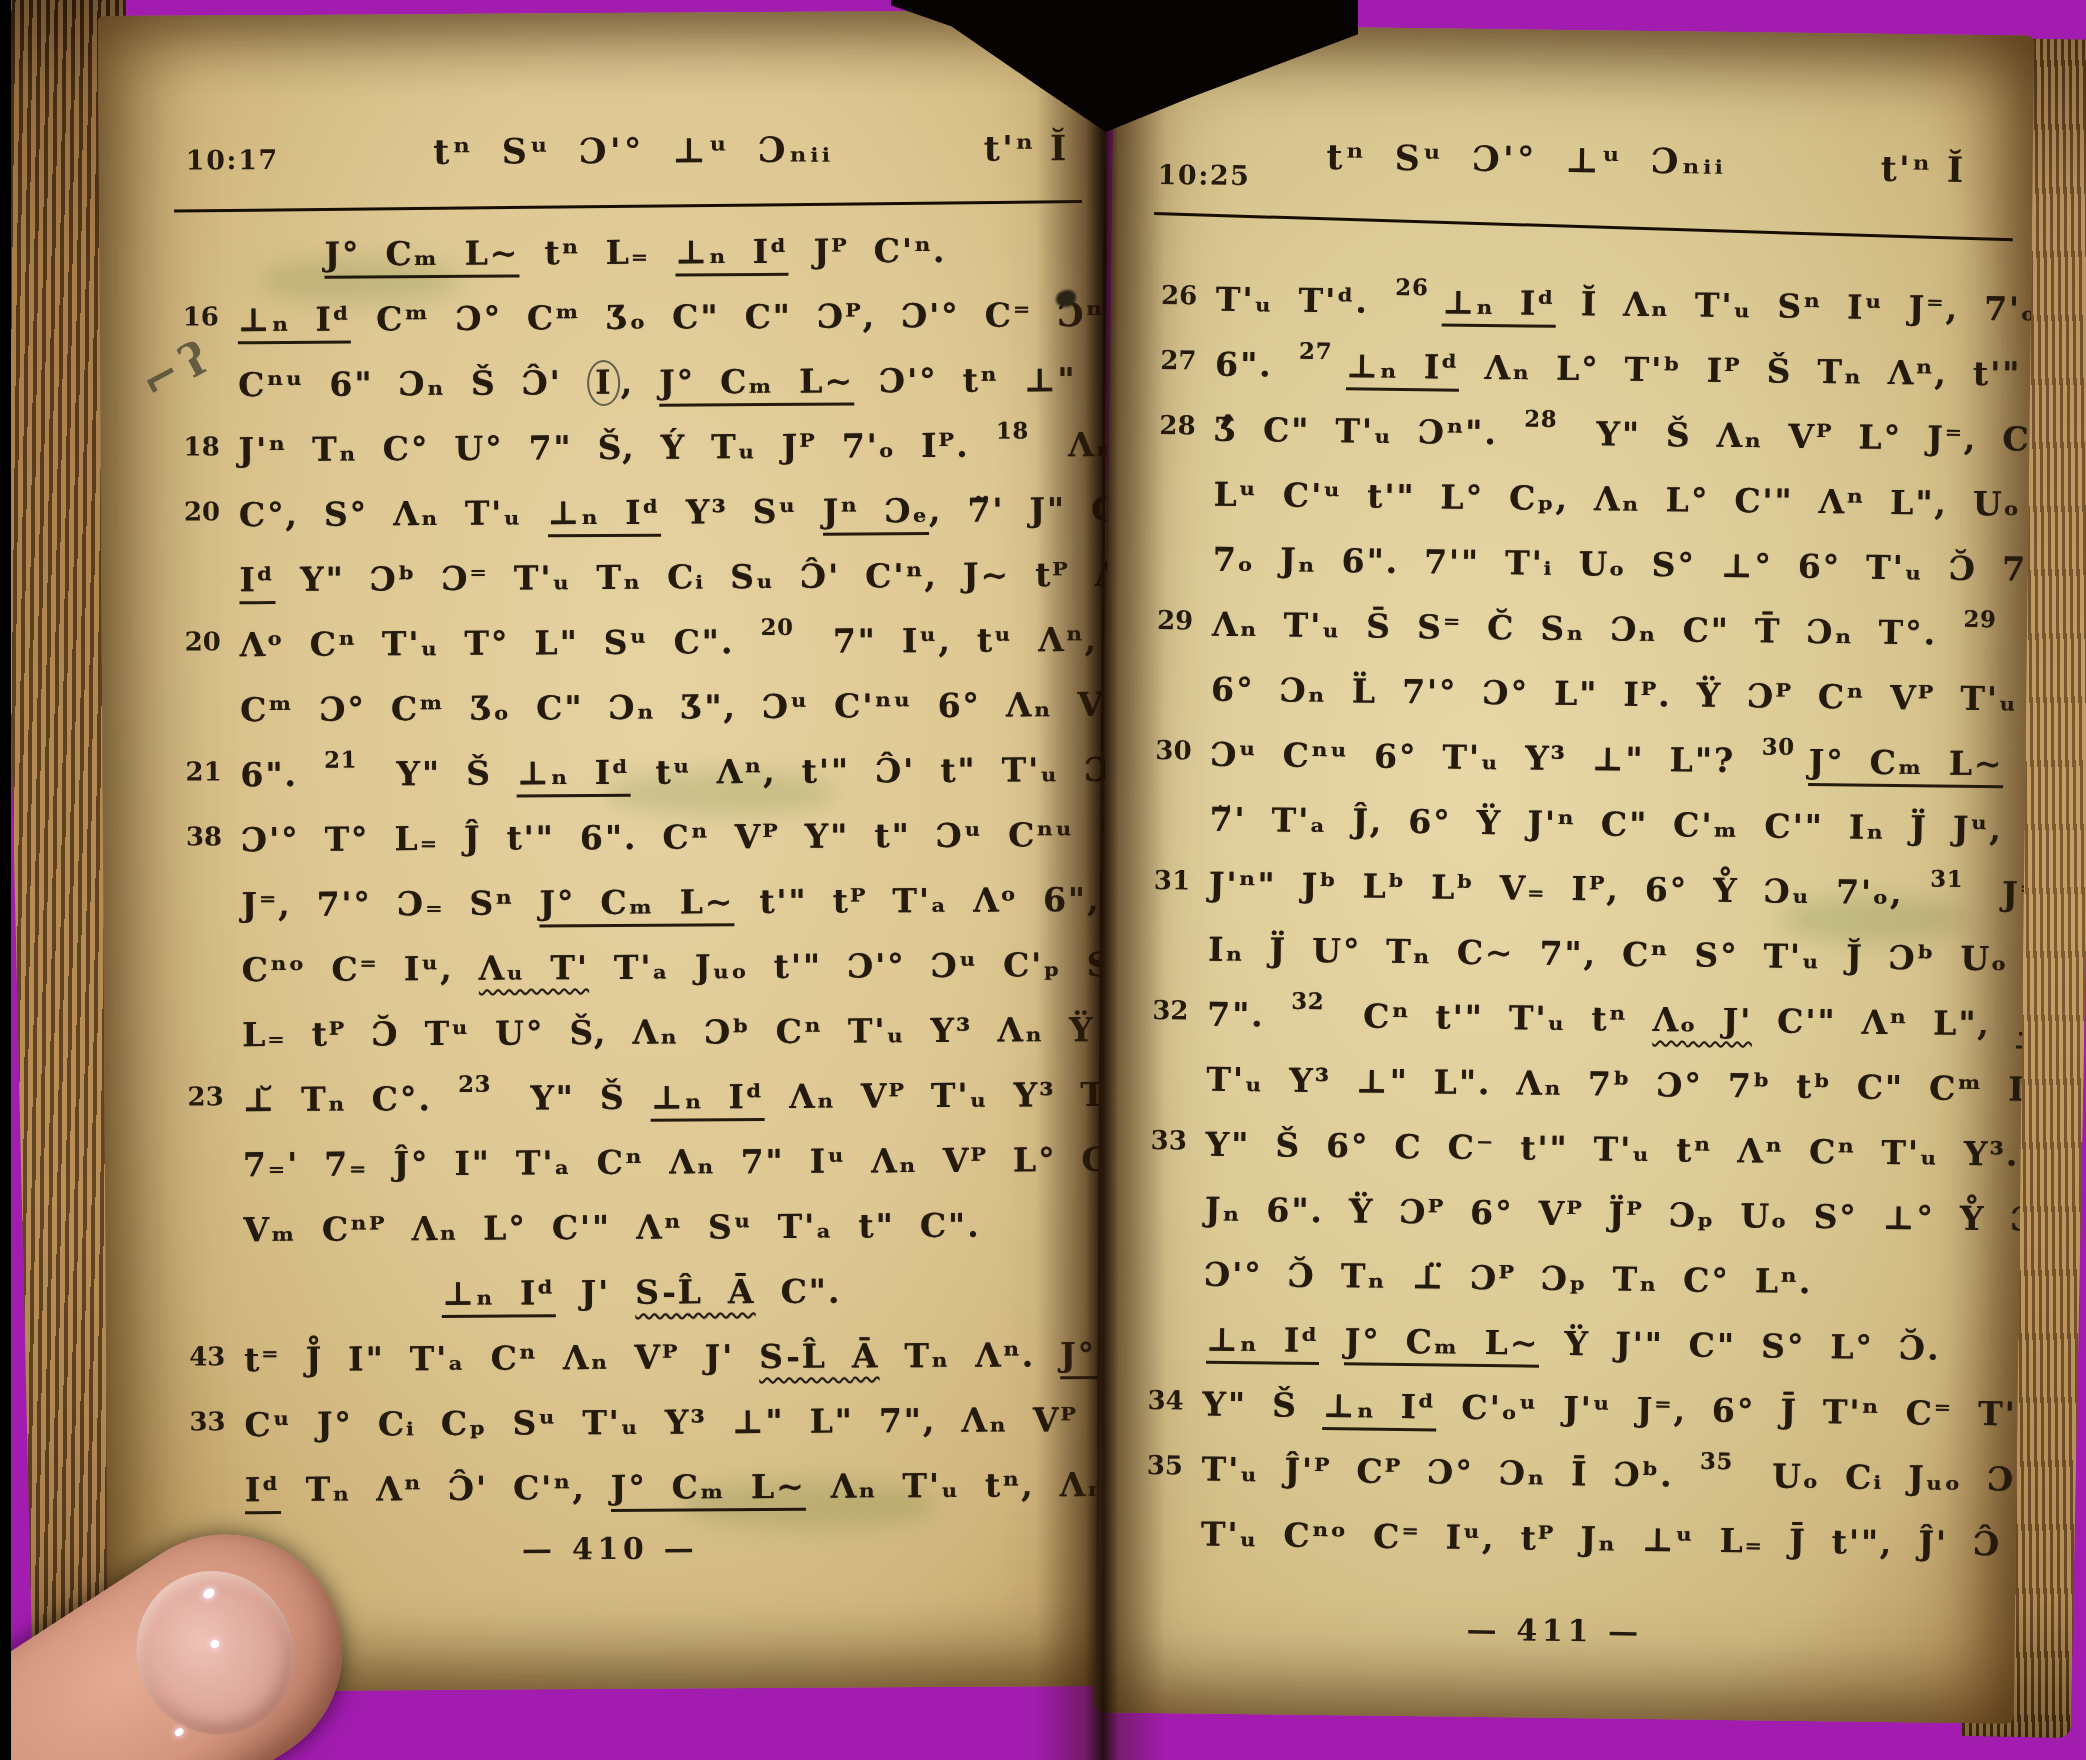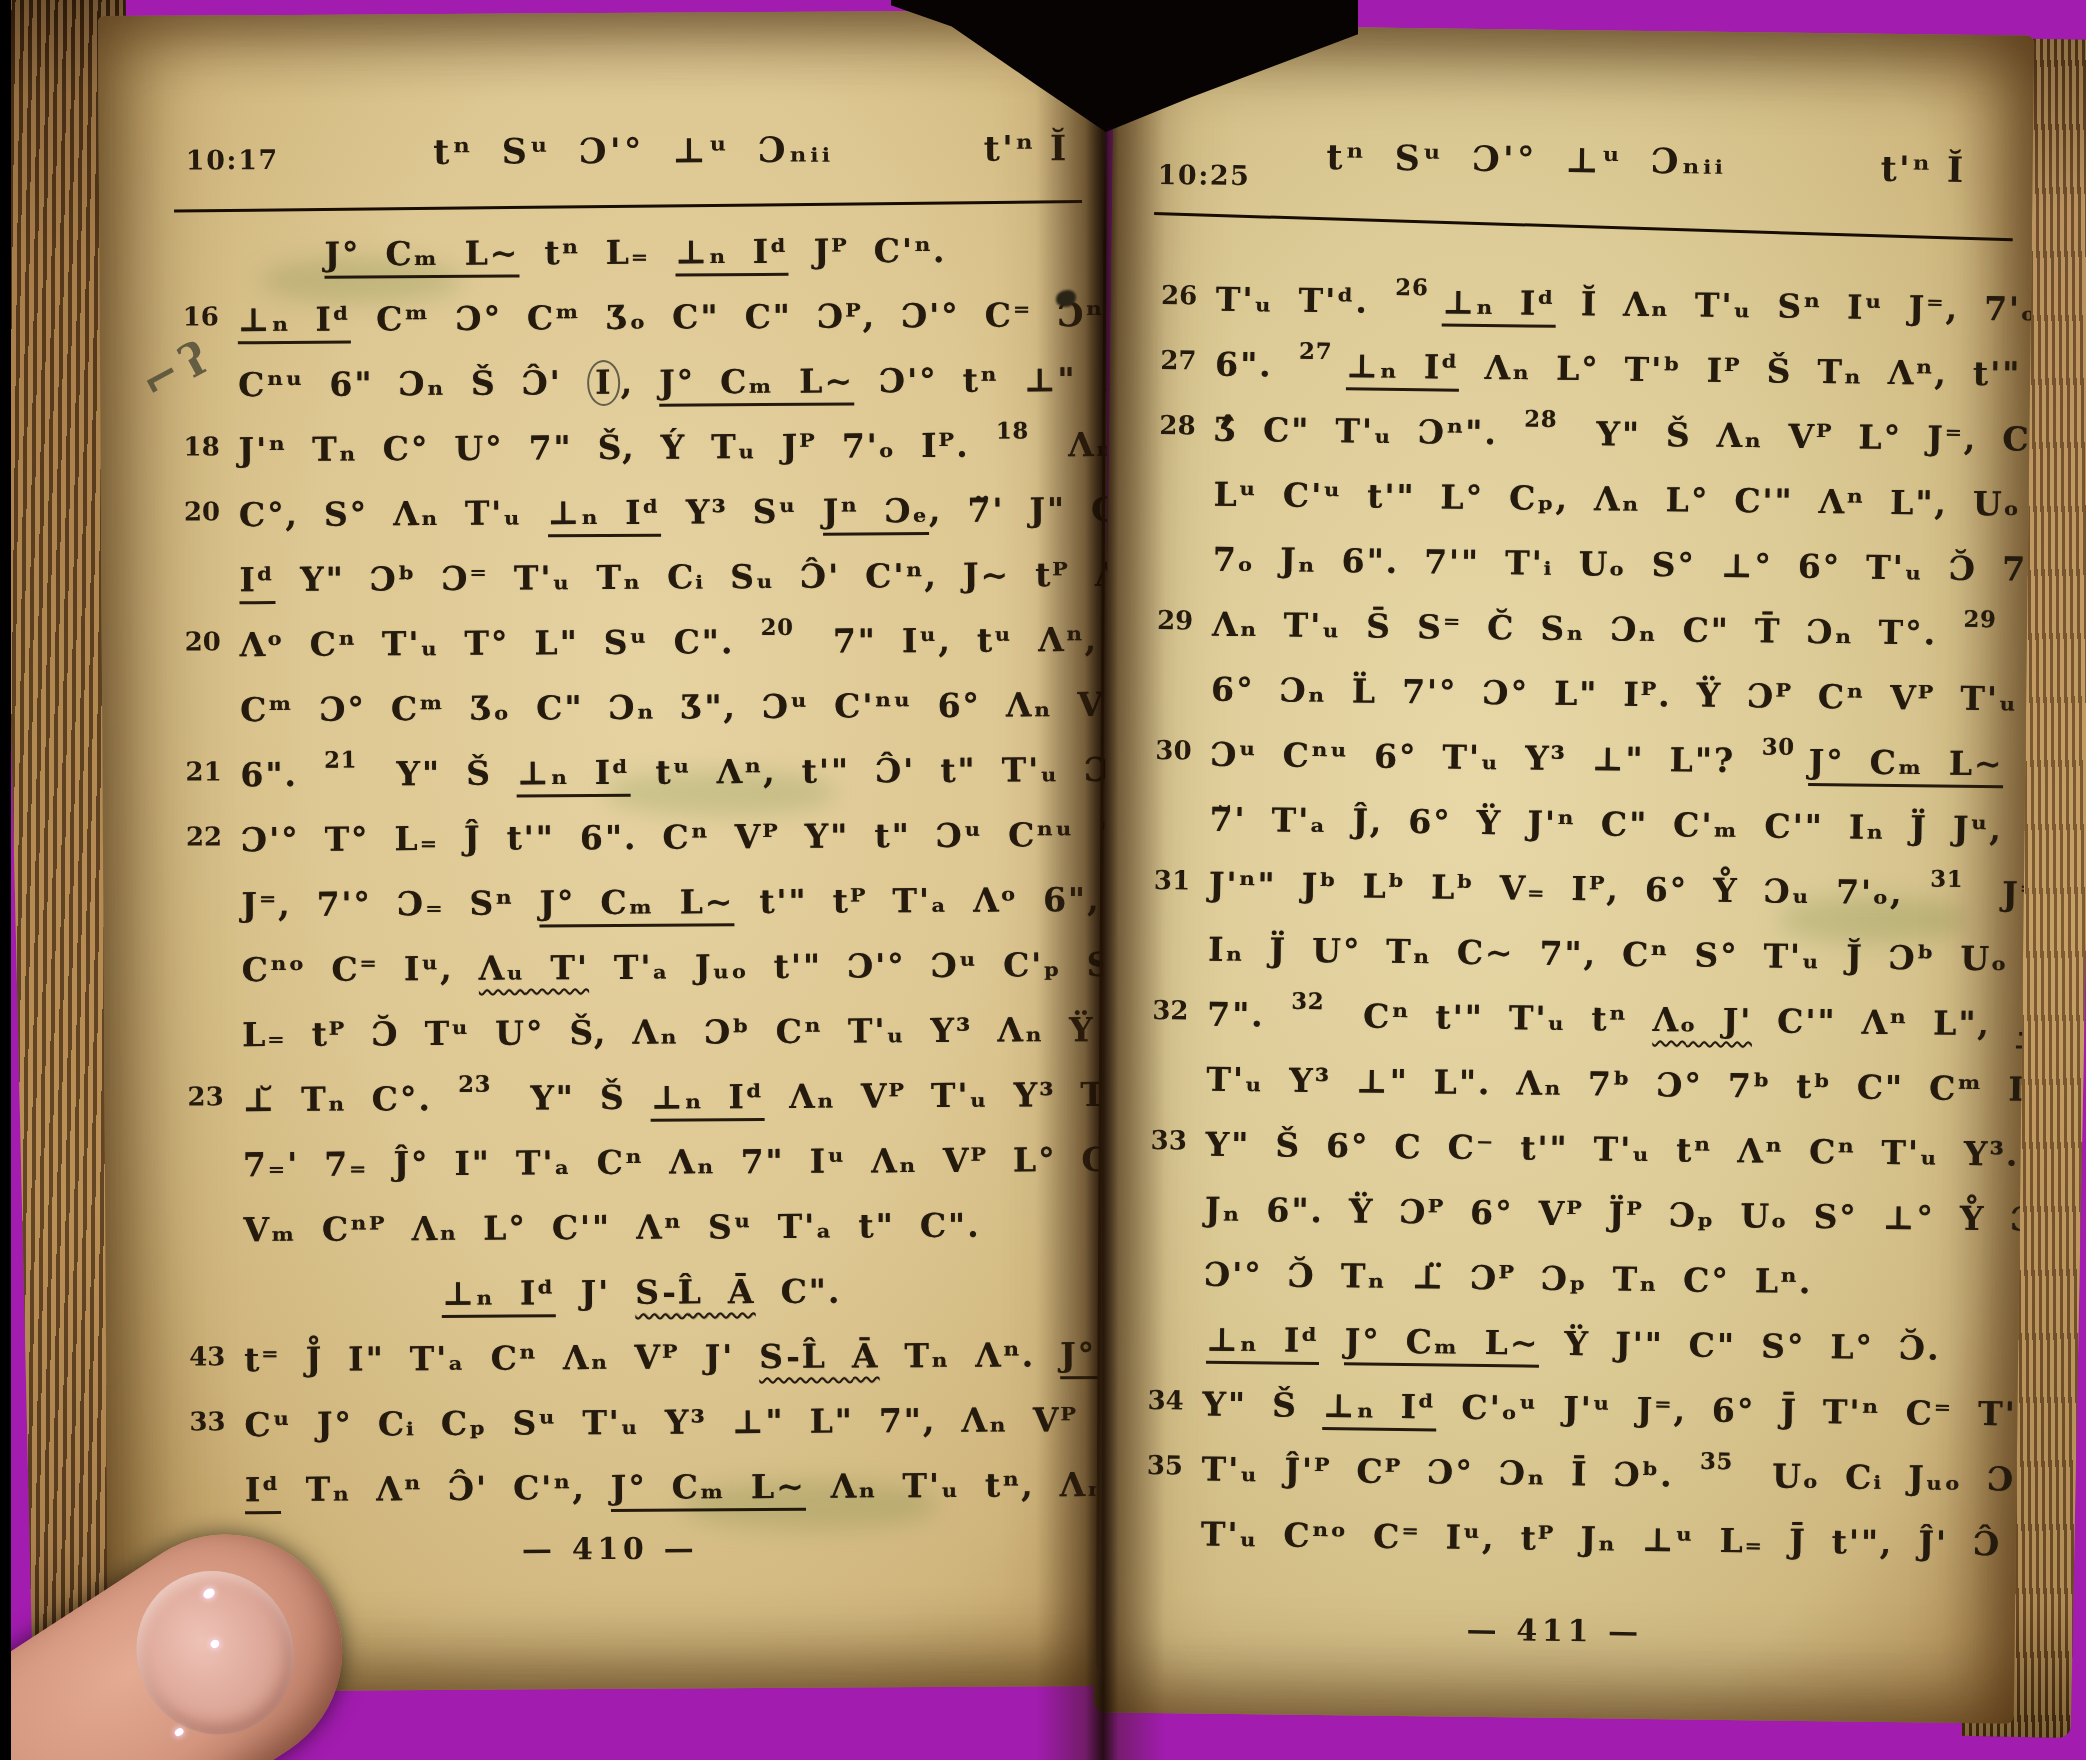--- a/index.html
+++ b/index.html
@@ -144,21 +144,21 @@
         </div>
         <div class="row">
           <span class="vnum"></span>
           <span class="ltext">Cᵐ Ɔ° Cᵐ Ʒₒ C" Ɔₙ Ʒ",  Ɔᵘ C'ⁿᵘ 6° Λₙ Vᴾ T'ᵤ tⁿ ⊥" L" Jₙ</span>
         </div>
         <div class="row">
           <span class="vnum">21</span>
           <span class="ltext">6".<span class="vsup">21</span> Y" Š <span class="u-solid">⊥ₙ Iᵈ</span> tᵘ Λⁿ,  t'" Ɔ̂' t" T'ᵤ Ɔⁿ" J⁼,  6° Cⁿ Vᴾ</span>
         </div>
         <div class="row">
-          <span class="vnum">22</span>
+          <span class="vnum">38</span>
           <span class="ltext">Ɔ'° T° L₌ Ĵ t'" 6".  Cⁿ Vᴾ Y" t" Ɔᵘ Cⁿᵘ 7̈' L"? Λₙ Vᴾ</span>
         </div>
         <div class="row">
           <span class="vnum"></span>
           <span class="ltext">J⁼,  7'° Ɔ₌ Sⁿ <span class="u-solid">J° Cₘ L∼</span> t'" tᴾ T'ₐ Λᵒ 6",  Uₒ S° ⊥° T'ᵤ</span>
         </div>
         <div class="row">
           <span class="vnum"></span>
           <span class="ltext">Cⁿᵒ C⁼ Iᵘ,  <span class="u-wavy">Λᵤ T'</span> T'ₐ Jᵤₒ t'" Ɔ'° Ɔᵘ C'ₚ Sᵘ 6".  Λₙ Ɔₙ tⁿ</span>
         </div>

